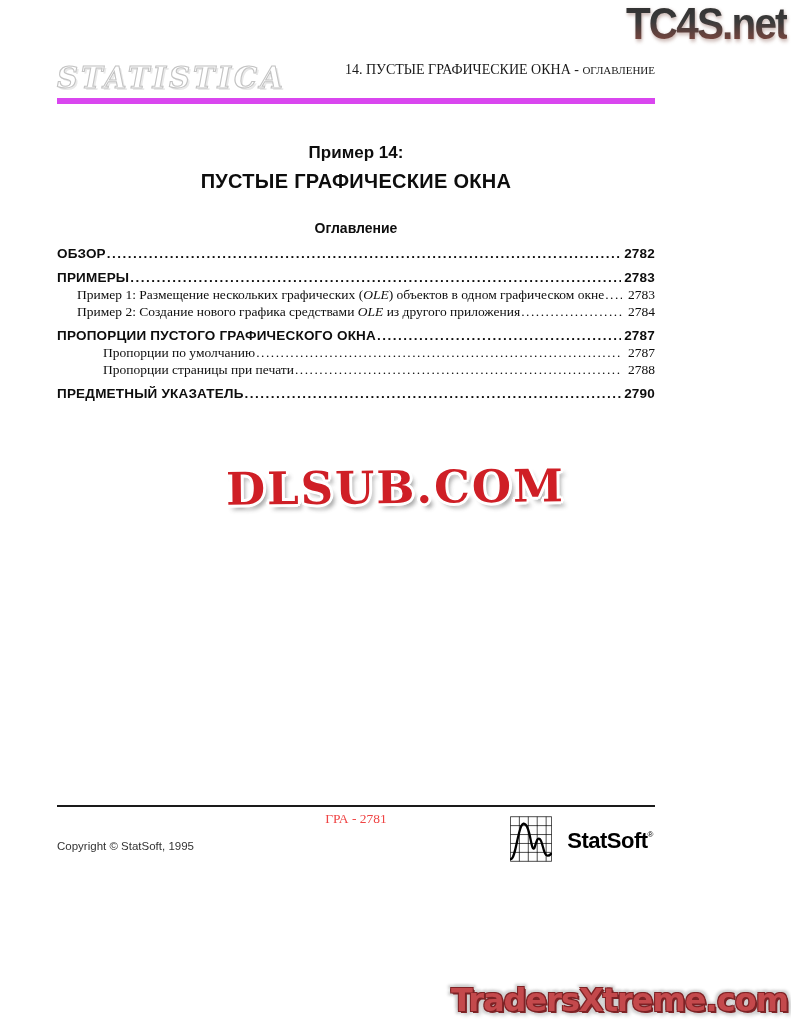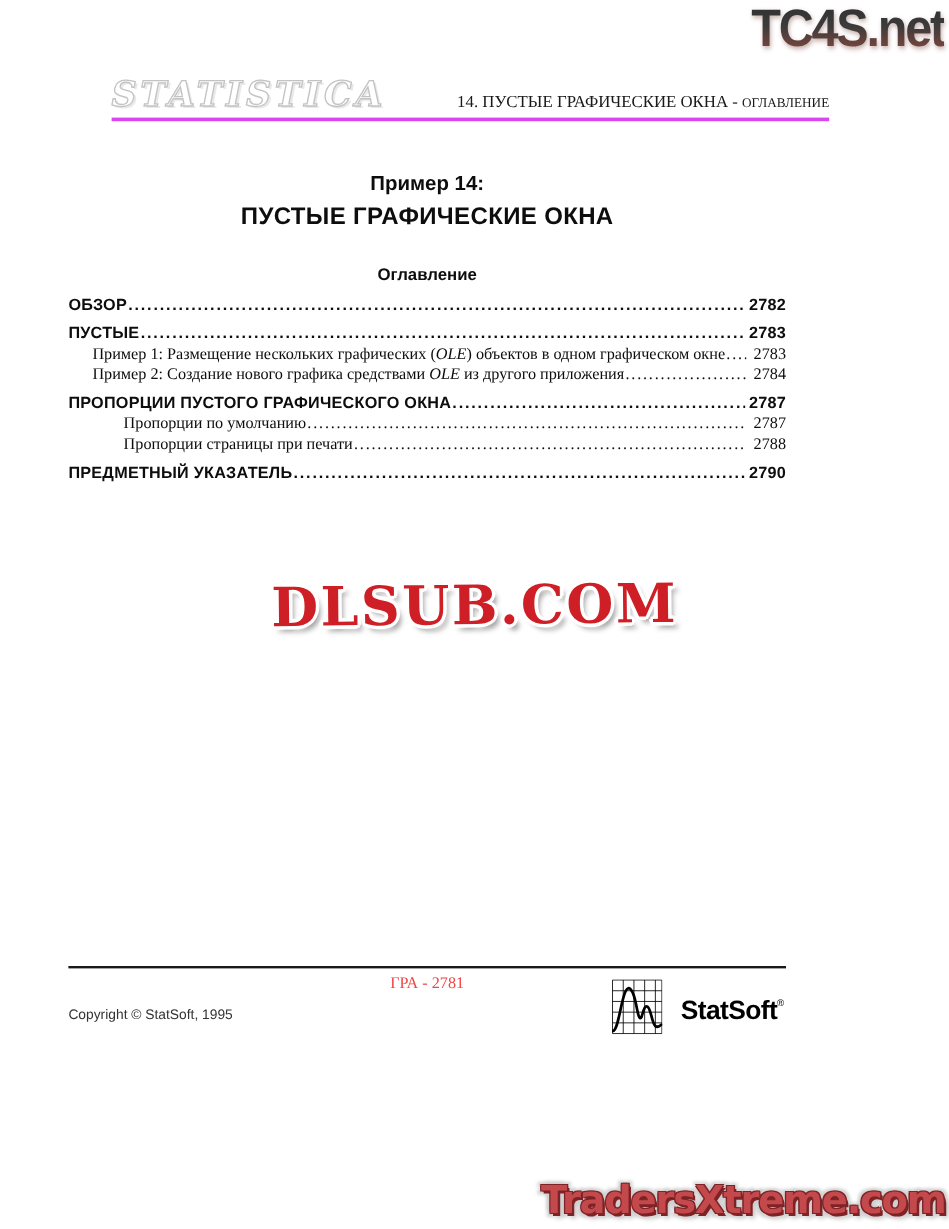--- a/index.html
+++ b/index.html
@@ -34,24 +34,23 @@
   }
 
   
   .page-header {
     position: absolute;
     top: 62px;
     left: 57px;
     width: 598px;
     display: flex;
     justify-content: space-between;
-    align-items: flex-end;
+    align-items: flex-start;
     padding-bottom: 4px;
-    border-bottom: 3px solid #d946ef;
-    margin-left: 36px;
+    border-bottom: 6px solid #d946ef;
   }
   .statistica-logo {
     font-family: "DejaVu Serif", serif;
     font-style: italic;
     font-weight: bold;
     font-size: 29px;
     line-height: 32px;
     letter-spacing: 3px;
     color: #ffffff;
     -webkit-text-stroke: 1.1px #c3c3c3;
@@ -108,21 +107,21 @@
   .leader::after {
     content: "..........................................................................................................................................................................";
     letter-spacing: 1.5px;
   }
   .toc-page { white-space: nowrap; padding-left: 2px; }
   .toc-row.sub1 .toc-page, .toc-row.sub2 .toc-page { padding-left: 5px; }
 
   
   .wm-mid {
     position: absolute;
-    top: 477px;
+    top: 460px;
     left: 0;
     width: 791px;
     text-align: center;
   }
   .wm-mid .badge {
     display: inline-block;
     font-family: "DejaVu Serif", serif;
     font-weight: bold;
     font-size: 45px;
     line-height: 56px;
@@ -213,21 +212,21 @@
 
   <div class="toc">
 
     <div class="toc-row main">
       <span class="toc-label"><span>ОБЗОР</span><span class="ole"></span><span></span></span>
       <span class="leader"></span>
       <span class="toc-page">2782</span>
     </div>
 
     <div class="toc-row main">
-      <span class="toc-label"><span>ПУСТЫЕ</span><span class="ole"></span><span></span></span>
+      <span class="toc-label"><span>ПРИМЕРЫ</span><span class="ole"></span><span></span></span>
       <span class="leader"></span>
       <span class="toc-page">2783</span>
     </div>
 
     <div class="toc-row sub1">
       <span class="toc-label"><span>Пример 1: Размещение нескольких графических (</span><span class="ole">OLE</span><span>) объектов в одном графическом окне</span></span>
       <span class="leader"></span>
       <span class="toc-page">2783</span>
     </div>
 

